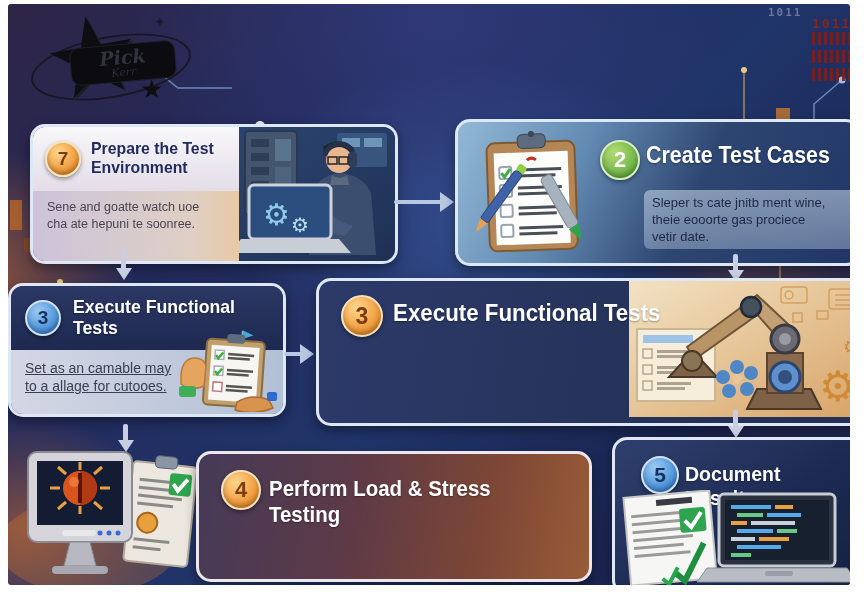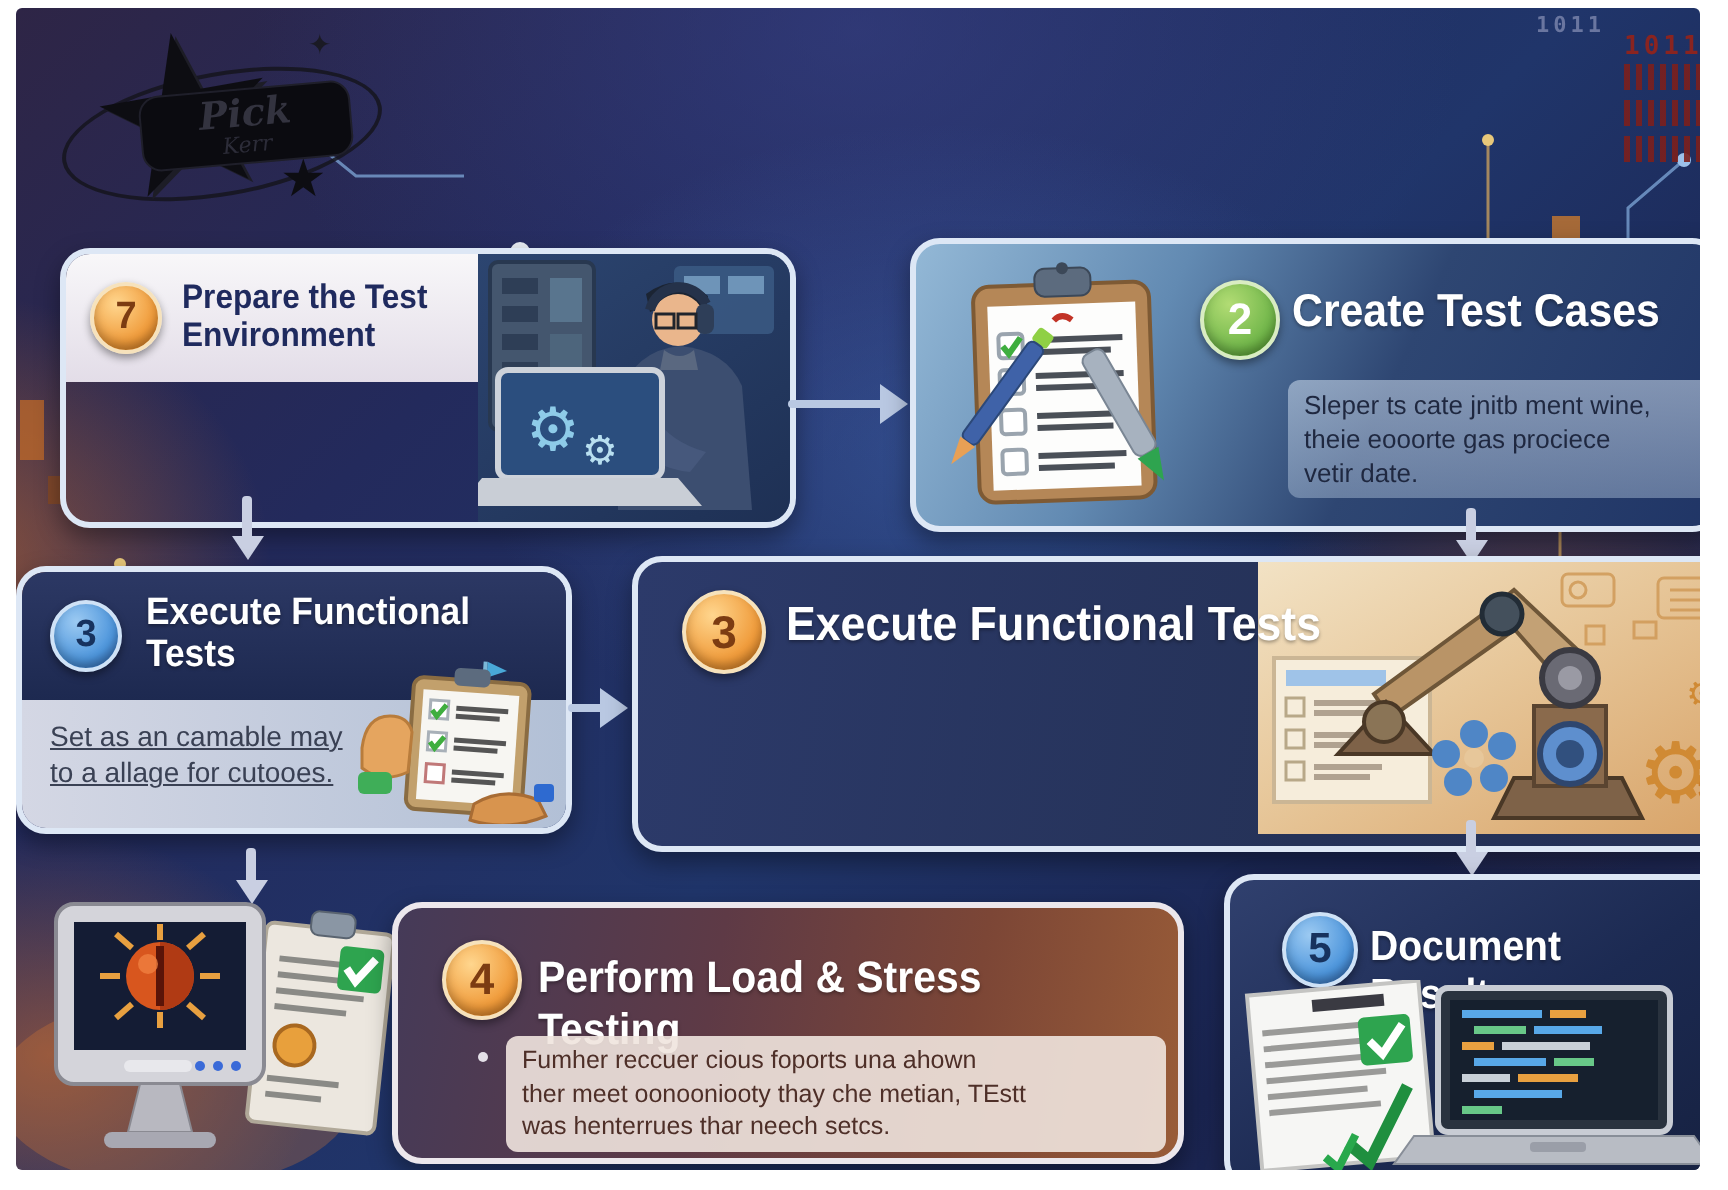--- a/index.html
+++ b/index.html
@@ -160,20 +160,24 @@
   <div class="barcode" style="top:28px;"></div>
   <div class="barcode" style="top:46px;"></div>
   <div class="barcode" style="top:64px;"></div>
 
   <div class="card s1">
     <div class="left">
       <div class="trow">
         <div class="num orange">7</div>
         <div class="ctitle">Prepare the Test
 Environment</div>
+      </div>
+      <div class="brow">
+        <div class="cbody">Sene and goatte watch uoe
+cha ate hepuni te soonree.</div>
       </div>
     </div>
     <div class="illus">
       <svg width="153" height="128" viewBox="0 0 153 128">
         <rect x="6" y="4" width="52" height="84" rx="4" fill="#44566e" stroke="#283850" stroke-width="2"></rect>
         <rect x="12" y="12" width="18" height="8" fill="#2e3e56"></rect>
             <rect x="12" y="26" width="18" height="8" fill="#2e3e56"></rect>
         <rect x="12" y="40" width="18" height="8" fill="#2e3e56"></rect>
             <rect x="12" y="54" width="18" height="8" fill="#2e3e56"></rect>
         <rect x="36" y="12" width="16" height="22" fill="#5f7d96" opacity=".8"></rect>
@@ -403,23 +407,20 @@
           <circle cx="110" cy="97" r="2.5" fill="#3a6ad8"></circle>
       <rect x="54" y="94" width="34" height="6" rx="3" fill="#e8e8ec"></rect>
       <polygon points="62,106 82,106 88,130 56,130" fill="#b8b8c0" stroke="#8a8a92"></polygon>
       <rect x="44" y="130" width="56" height="8" rx="4" fill="#a8a8b2"></rect>
     </svg>
   </div>
 
   <div class="card s4">
     <div class="num orange">4</div>
     <div class="ctitle">Perform Load &amp; Stress Testing</div>
-    <div class="cbody">Fumher reccuer cious foports una ahown
-ther meet oonooniooty thay che metian, TEstt
-was henterrues thar neech setcs.</div>
   </div>
 
   <div class="card s5">
     <div class="num blue">5</div>
     <div class="ctitle">Document Results</div>
     <div class="illus">
       <svg width="240" height="98" viewBox="0 0 240 98">
         <g transform="rotate(-5 50 46)">
           <rect x="8" y="4" width="86" height="88" fill="#f6f6f4" stroke="#c4c4c2" stroke-width="2"></rect>
           <rect x="40" y="9" width="36" height="6" fill="#3a3a42"></rect>

